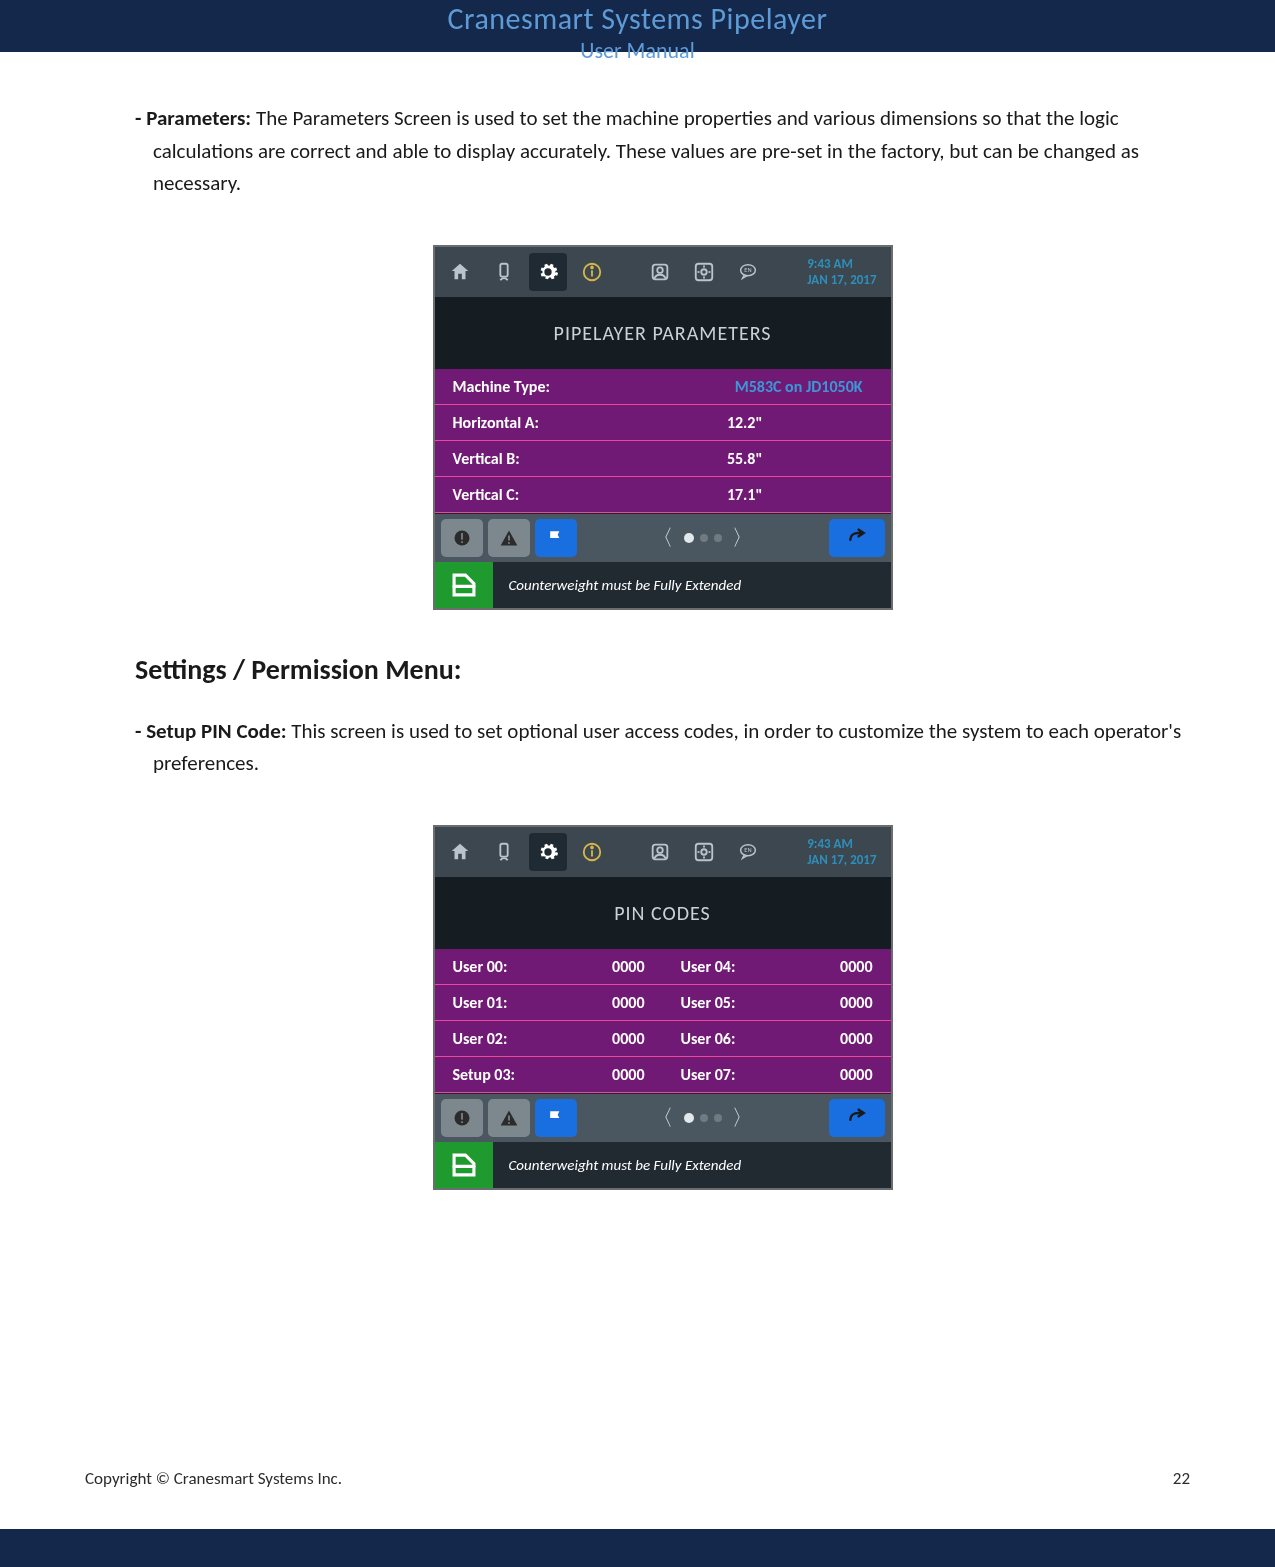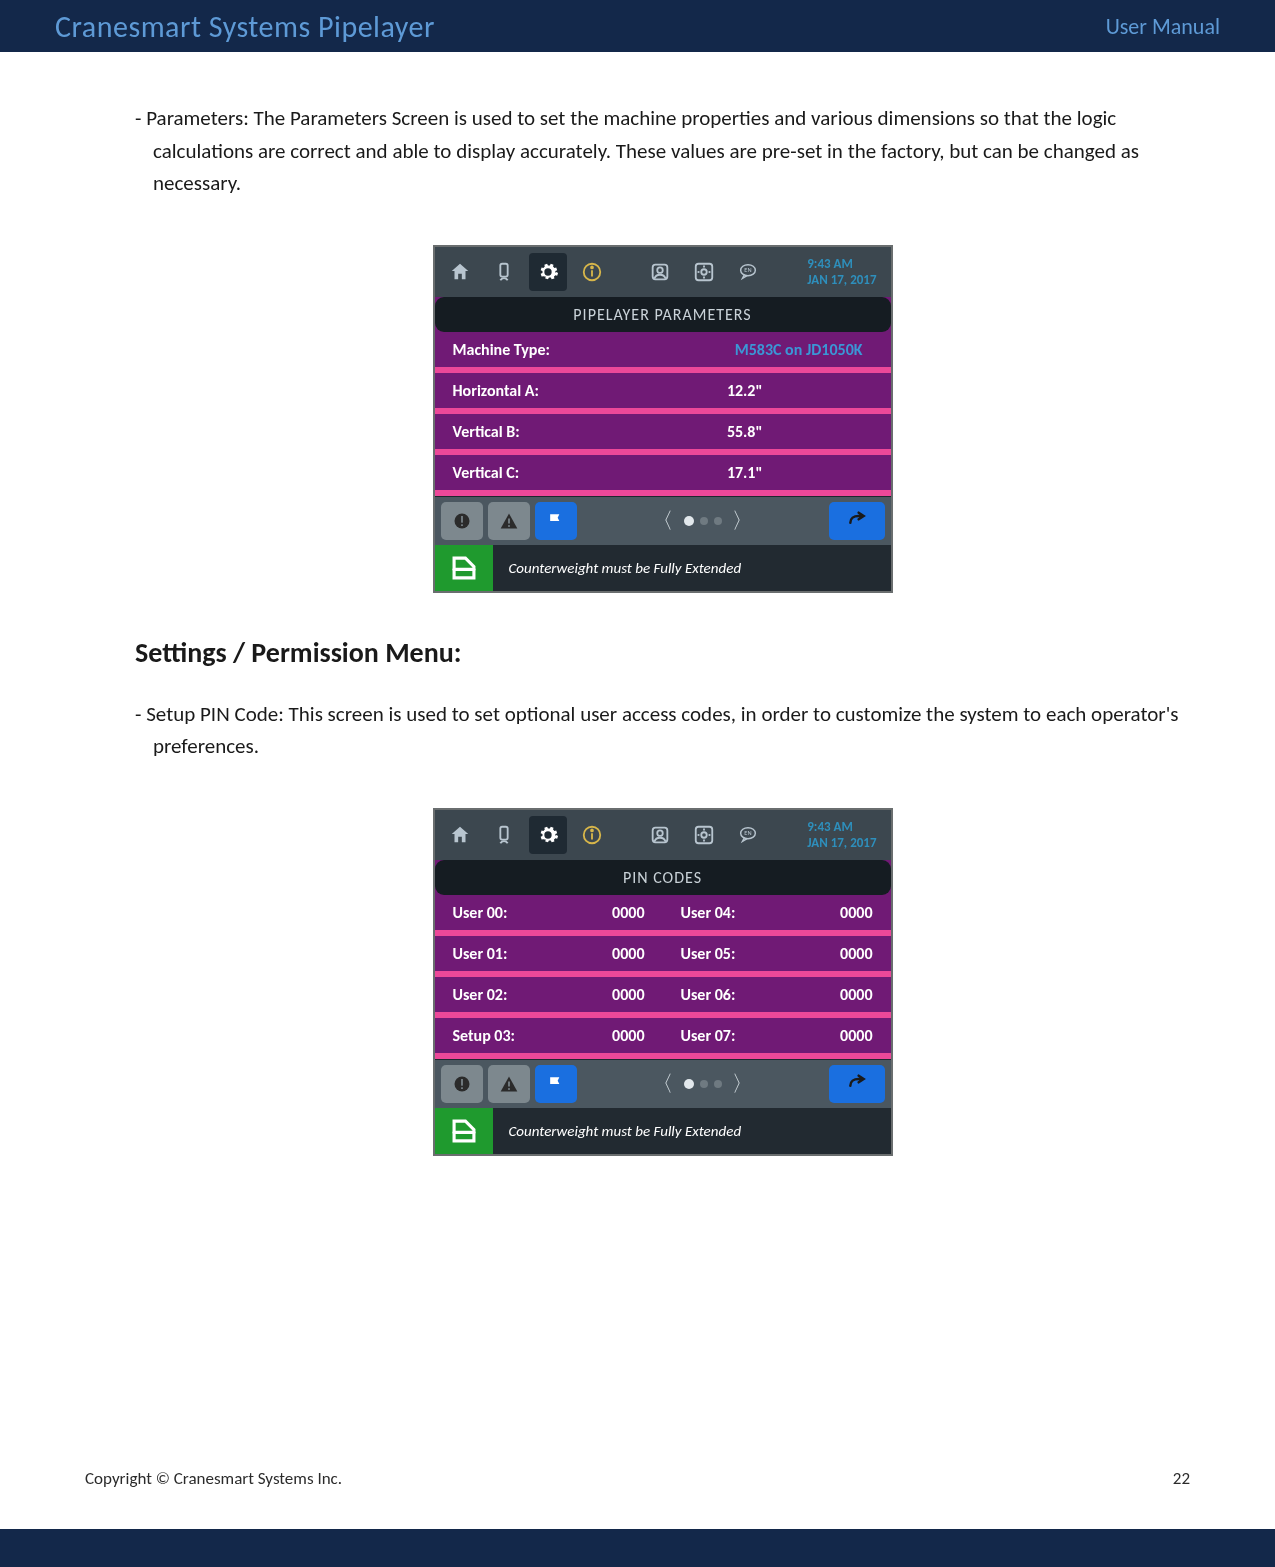--- a/index.html
+++ b/index.html
@@ -14,29 +14,30 @@
 
   
   .page-header {
     height: 52px;
     background: #13284a;
     display: flex;
     justify-content: space-between;
     align-items: center;
     padding: 0 55px;
     color: #5e9ad6;
+    flex-direction: column;
   }
   .header-title { font-size: 30px; font-weight: 400; letter-spacing: 0.5px; }
   .header-right { font-size: 22px; font-weight: 400; }
 
   .page-body { padding: 50px 85px 0 135px; }
 
   .para-block { margin-bottom: 45px; }
   .para { font-size: 21px; line-height: 1.55; }
-  .para .lead { font-weight: 400; }
+  .para .lead { font-weight: 700; }
   .para-indent { padding-left: 18px; text-indent: -18px; }
 
   .section-heading {
     font-size: 28px; font-weight: 700; margin: 42px 0 28px 0;
   }
 
   
   .screen-wrap { display: flex; justify-content: center; margin: 25px 0 10px 0; }
   .screen {
     width: 460px;
@@ -58,31 +59,31 @@
   .ticon.active { background: #1f2a33; }
   .ticon svg { width: 22px; height: 22px; }
 
   .timeblock {
     flex: 0 0 auto; margin-left: auto; text-align: left; padding: 2px 8px;
     color: #2e8fbc; font-weight: 700; font-size: 13px; line-height: 1.2;
   }
 
   
   .screen-title {
-    background: #151c22; color: #c9d2d8; font-size: 16px;
-    text-align: center; padding: 8px 0; letter-spacing: 1px; font-weight: 400; border-radius: 9px;
+    background: #151c22; color: #c9d2d8; font-size: 20px;
+    text-align: center; padding: 24px 0; letter-spacing: 1px; font-weight: 400;
   }
 
   
   .rows { display: flex; }
   .col { flex: 1; }
   .row {
     display: flex; justify-content: space-between; align-items: center;
     color: #ffffff; font-weight: 700; font-size: 16px;
-    padding: 8px 18px; border-bottom: 6px solid #ec4899;
+    padding: 8px 18px; border-bottom: 1px solid #ec4899;
   }
   .row .lbl { color: #ffffff; }
   .row .val1 { color: #3b97d6; font-weight: 800; padding-right: 60px; }
   .row .val2 { color: #ffffff; font-weight: 700; }
 
   .single-col .row { padding: 8px 18px; }
 
   
   .actionbar {
     display: flex; align-items: center; background: #4b5760;

